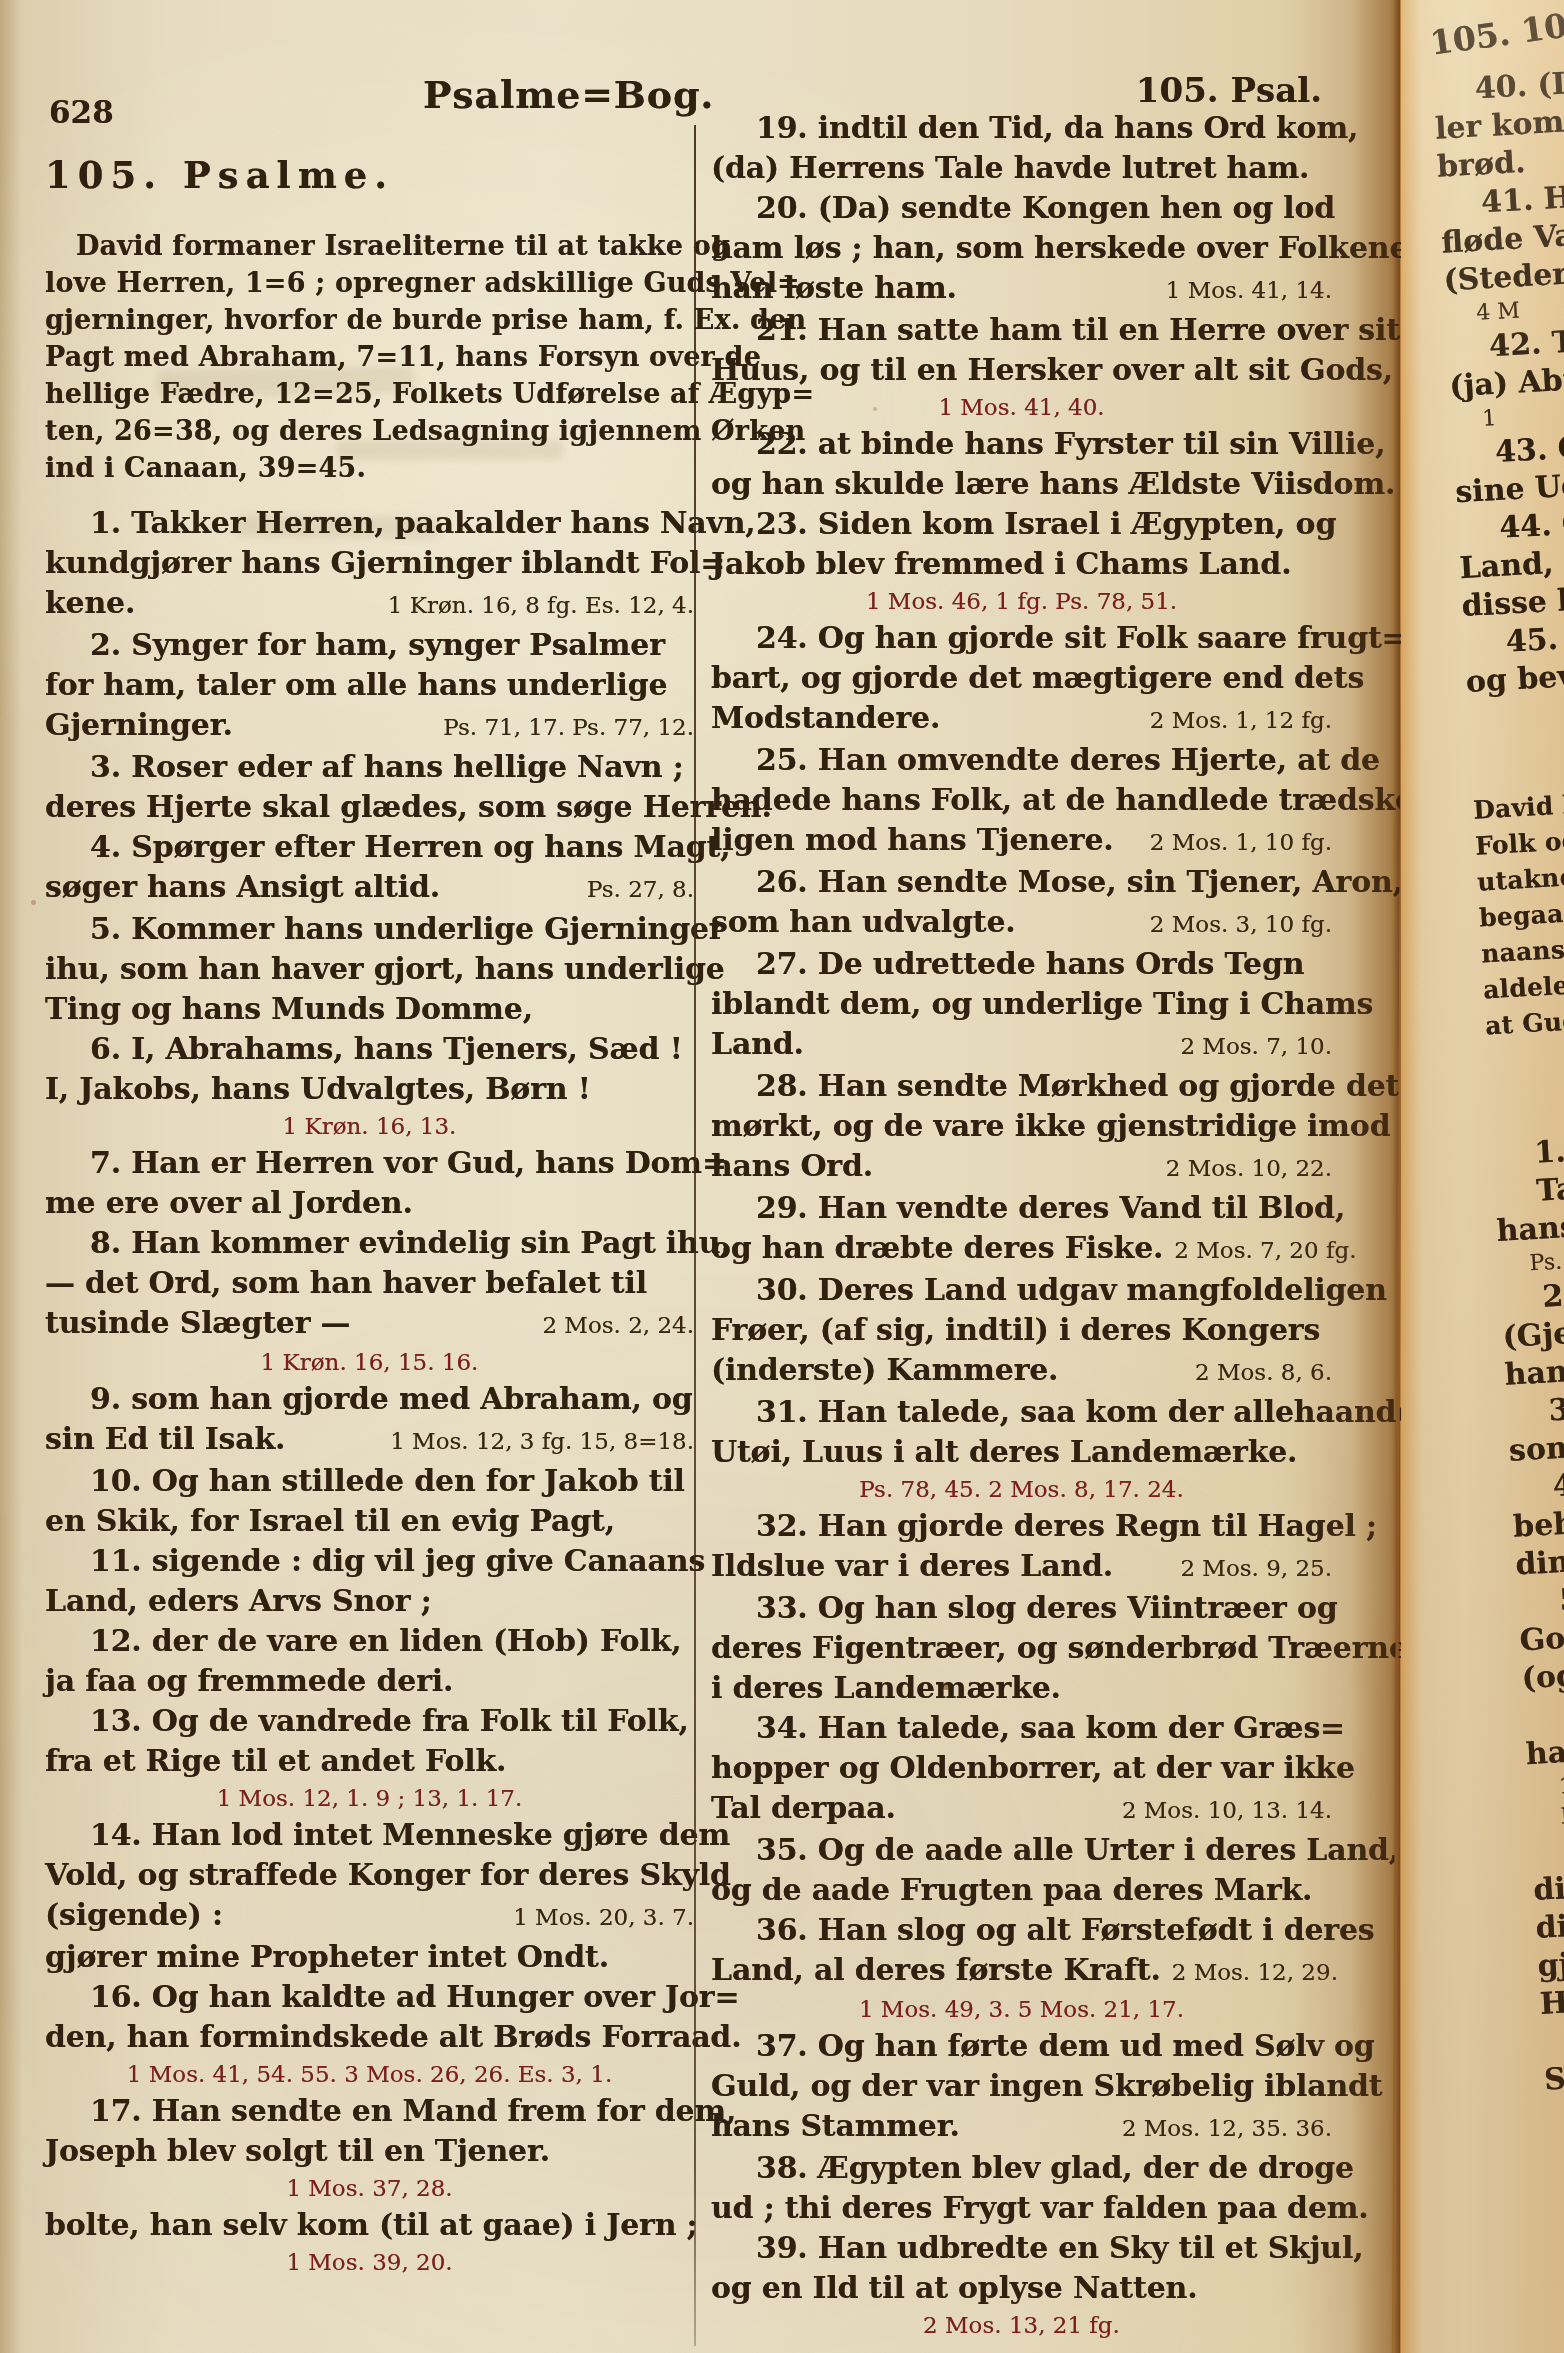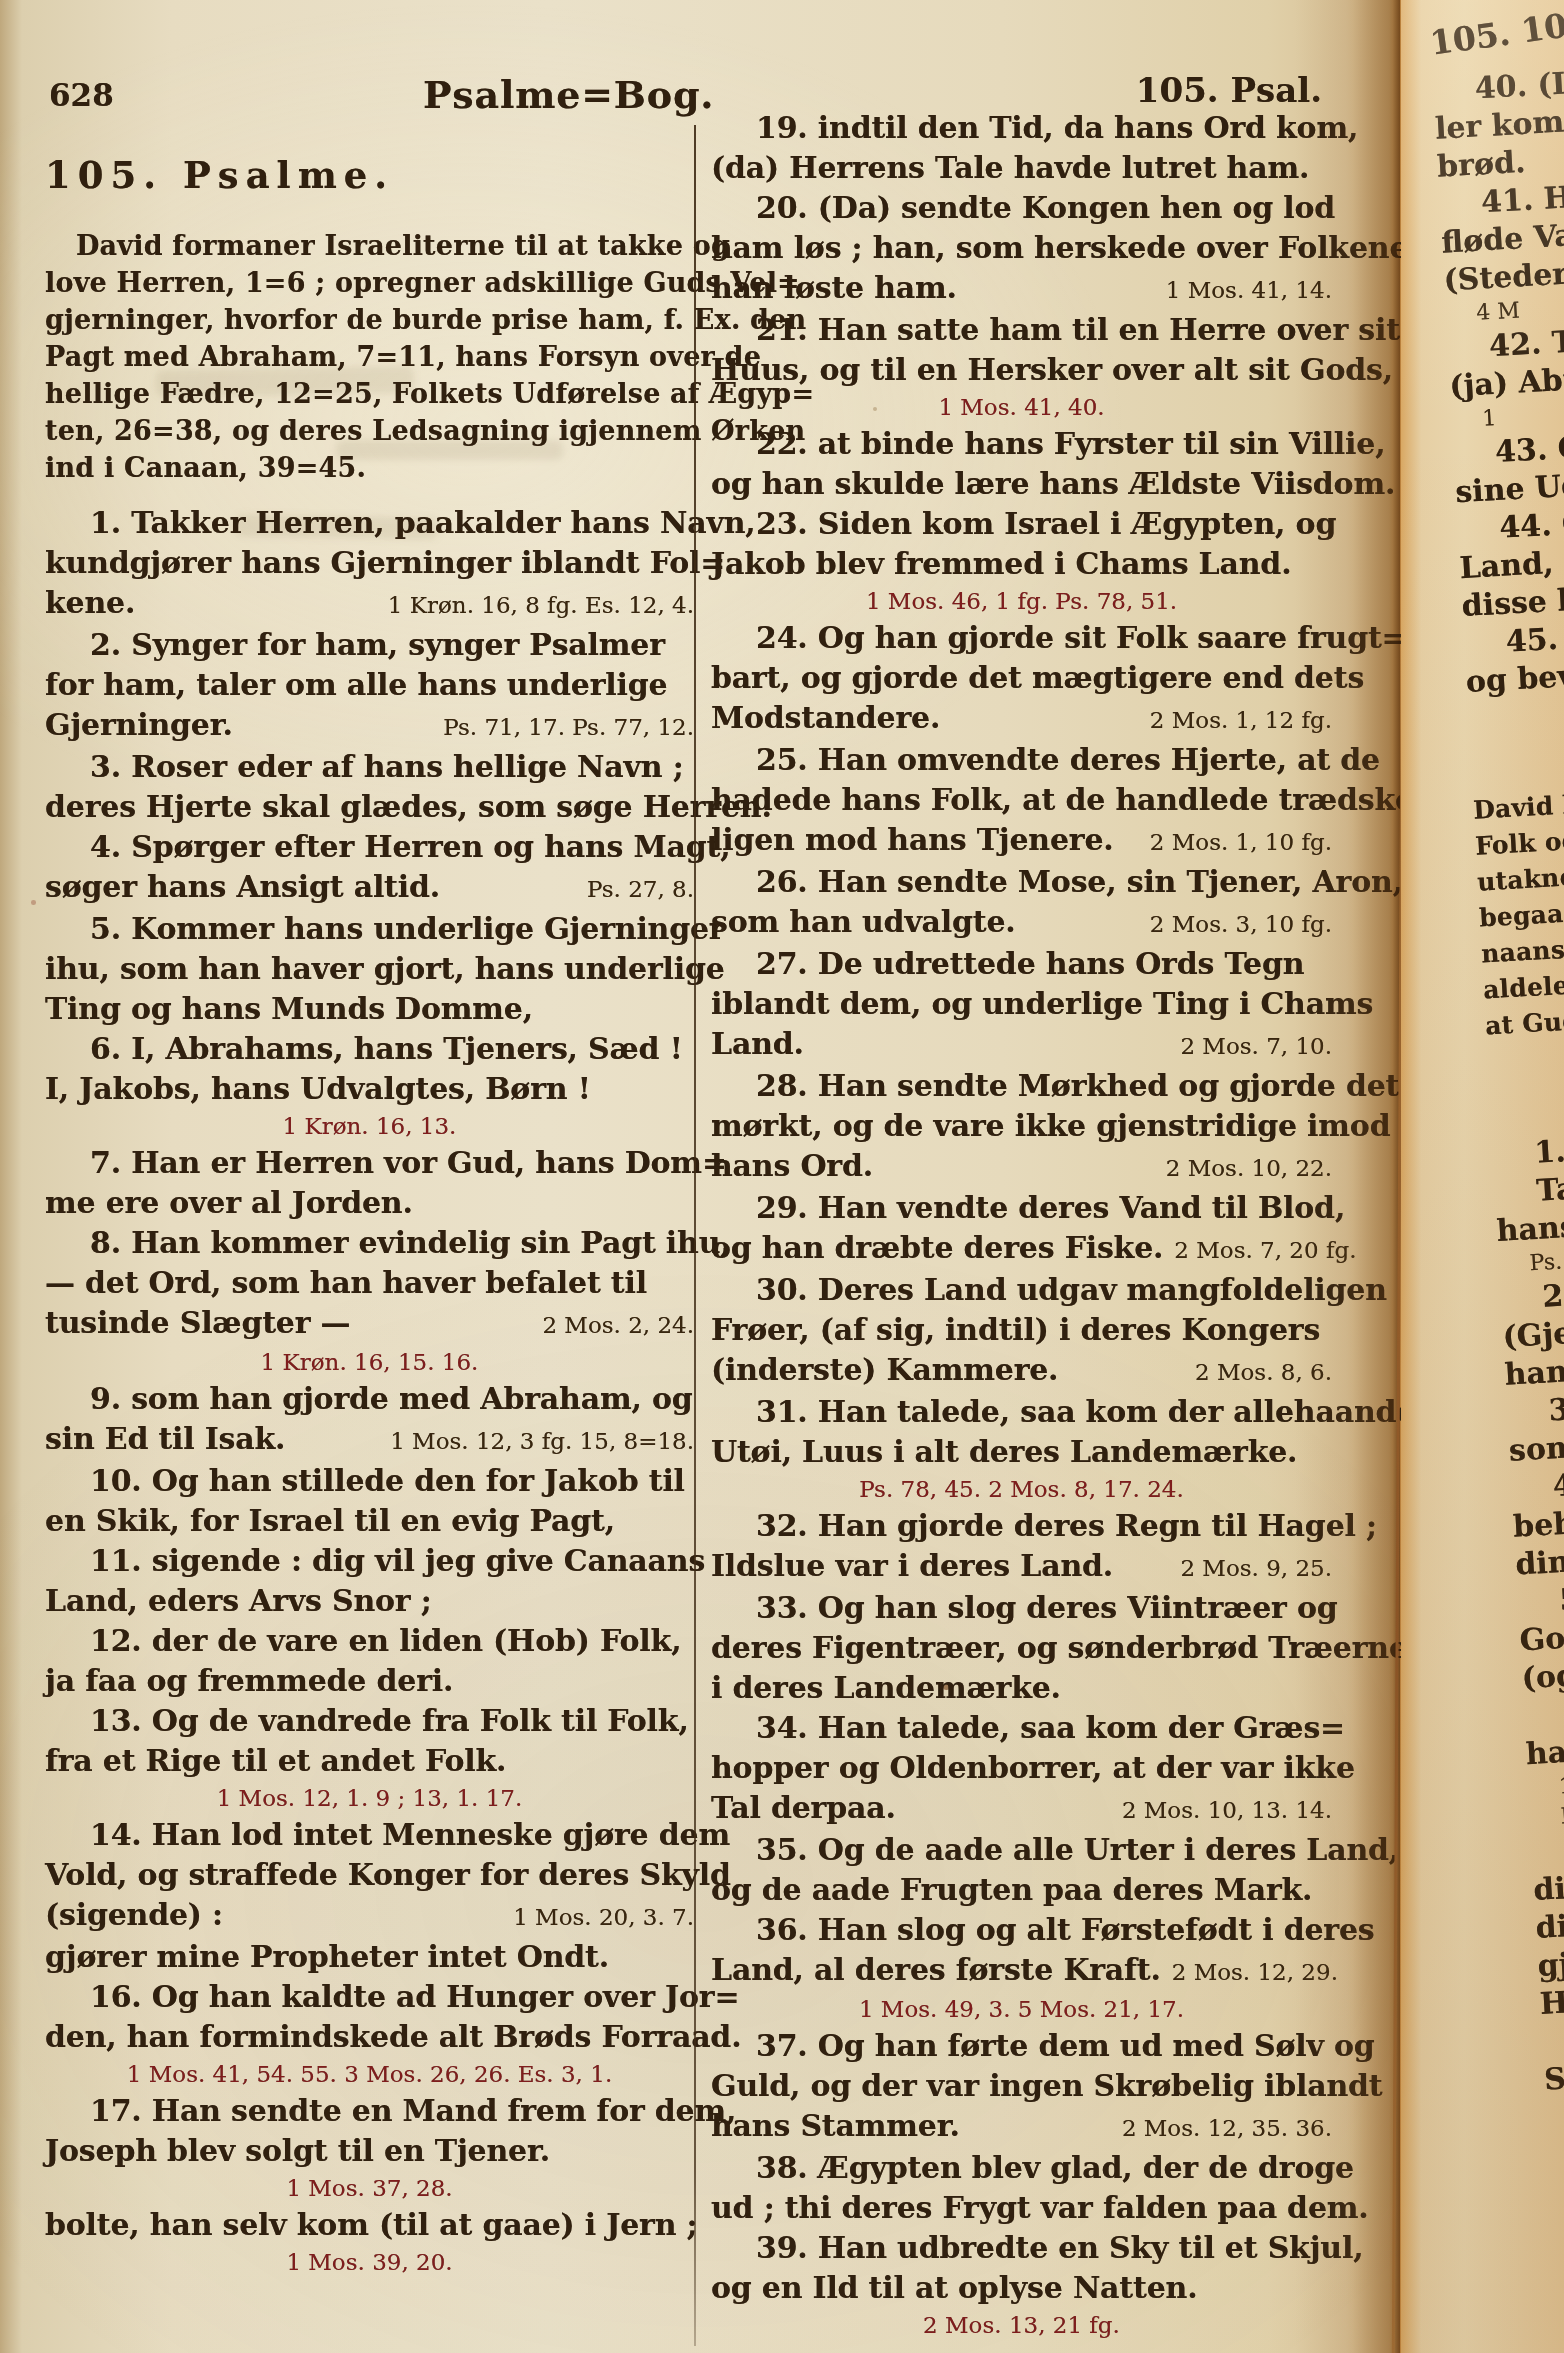--- a/index.html
+++ b/index.html
@@ -8,21 +8,21 @@
     background:
       radial-gradient(1095px 704px at 30% 18%, rgba(255,250,230,.25), rgba(0,0,0,0) 60%),
       radial-gradient(1252px 939px at 45% 80%, rgba(120,95,55,.08), rgba(0,0,0,0) 70%),
       linear-gradient(90deg,#bfa87d 0px,#dccfae 22px,#e7dcc1 172px,#eae1c9 548px,#e6dabc 1002px,#e0d0a9 1268px,#d9c298 1346px,#cda76e 1389px,#b97f3a 1400px,#e3cda4 1420px,#e2c99c 1487px,#d9ba88 1565px),
       #e7dcc1;
     font-family:"DejaVu Serif","Liberation Serif",serif;
     color:#30200f;
   }
   .ink{color:#30200f;text-shadow:0 0 0.5px rgba(44,28,12,.55);}
   
-  #pageno{position:absolute;left:49px;top:77px;font-size:31px;font-weight:bold;}
+  #pageno{position:absolute;left:49px;top:94px;font-size:31px;font-weight:bold;}
   #header-center{position:absolute;left:423px;top:72px;width:485px;font-size:38px;font-weight:bold;letter-spacing:0.8px;}
   #header-right{position:absolute;left:1064px;top:70px;width:258px;text-align:right;font-size:34px;font-weight:bold;}
   
   #leftcol{position:absolute;left:45px;top:153px;width:649px;}
   #rightcol{position:absolute;left:711px;top:108px;width:621px;}
   #divider{position:absolute;left:694px;top:125px;width:2.3px;height:2221px;background:linear-gradient(180deg,rgba(62,42,20,.9),rgba(62,42,20,.75) 92%,rgba(62,42,20,.3));}
   .psheading{text-align:left;font-size:37px;font-weight:bold;letter-spacing:7px;margin-bottom:30px;}
   .intro{font-size:27px;line-height:37px;font-weight:bold;letter-spacing:0.2px;margin-top:24px;}
   .intro .iline{white-space:nowrap;}
   .intro .first{text-indent:31px;}

